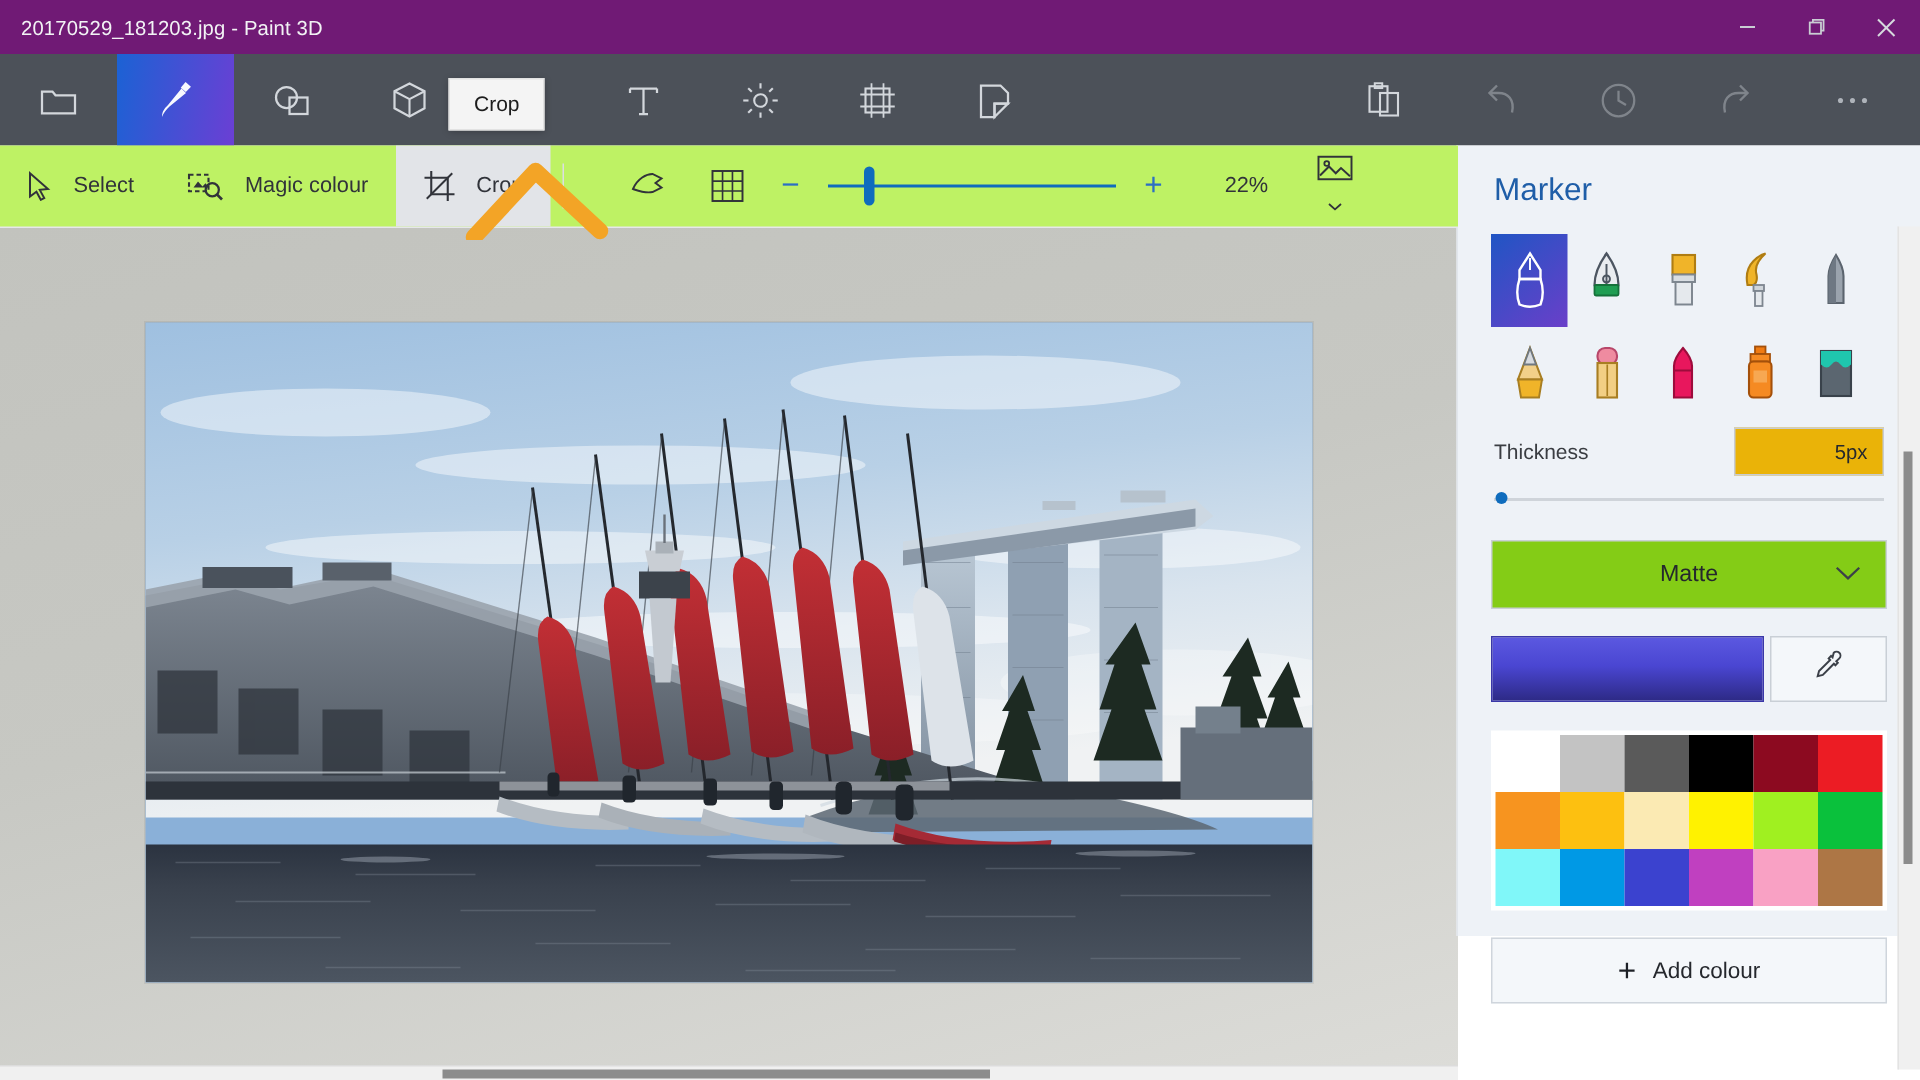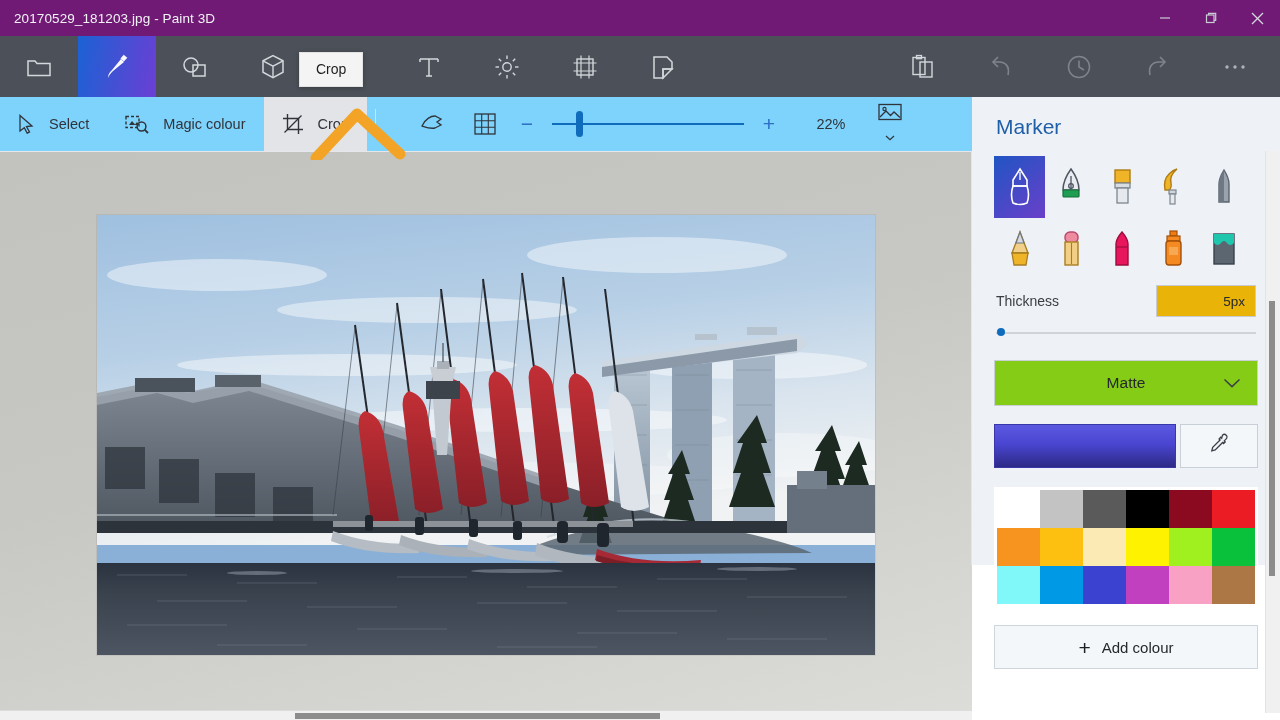--- a/index.html
+++ b/index.html
@@ -73,21 +73,21 @@
     box-shadow: 0 1px 5px rgba(0,0,0,0.28);
     z-index: 40;
     border: 1px solid #e2e2e2;
     white-space: nowrap;
   }
 
   
   .subbar {
     position: absolute; top: 97px; left: 0;
     width: 972px; height: 54px;
-    background: #7dd3fc;
+    background: #bef264;
     display: flex; align-items: center;
     border-bottom: 1px solid #e6e7ea;
     z-index: 10;
   }
   .sb-btn {
     height: 54px;
     display: flex; align-items: center;
     padding: 0 18px;
     color: #31333a;
     font-size: 14.5px;
@@ -185,21 +185,21 @@
     position: absolute;
     left: 310px; top: 108px;
     width: 96px; height: 52px;
     z-index: 35;
     pointer-events: none;
   }
 
   
   .panel {
     position: absolute; top: 97px; right: 0;
-    width: 308px; height: 468px;
+    width: 308px; height: 527px;
     background: #eef2f7;
     border-left: 1px solid #e1e6ec;
   }
   .panel-title {
     color: #1f5ea8;
     font-size: 21px;
     margin: 18px 0 0 24px;
     font-weight: 400;
   }
   .brush-grid {

